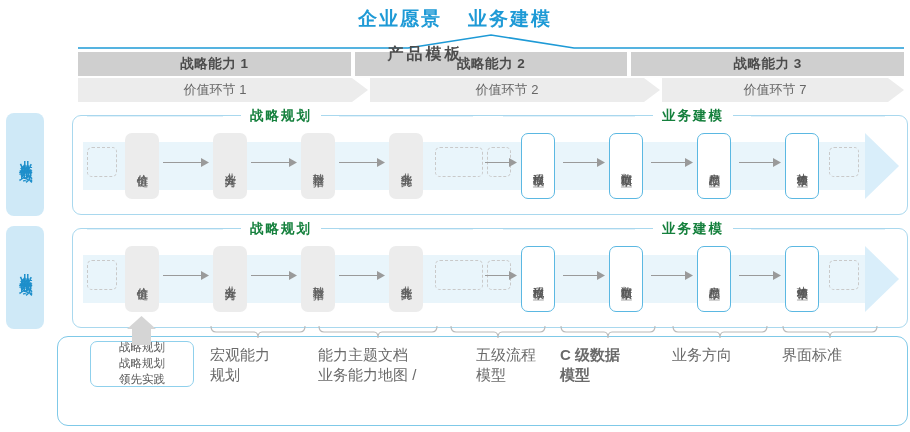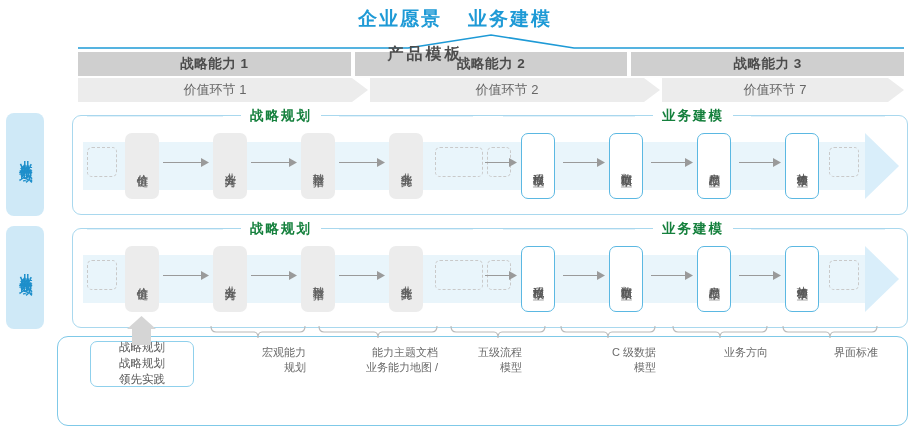--- a/index.html
+++ b/index.html
@@ -73,21 +73,21 @@
   .arrow .shaft{position:absolute;left:0;top:3.6px;height:1.8px;background:#9a9a9a;}
   .arrow .head{position:absolute;top:0;width:8px;height:9px;background:#9a9a9a;
     clip-path:polygon(0 0,100% 50%,0 100%);}
 
   
   #outer-frame{position:absolute;left:57px;top:336px;width:851px;height:90px;
     border:1.4px solid #7fc9e8;border-radius:11px;box-sizing:border-box;}
   #tool-support{position:absolute;left:0;top:44px;width:851px;text-align:center;
     font-size:16px;font-weight:bold;color:#4d4d4d;letter-spacing:3px;}
 
-  .tool-label{position:absolute;text-align:right;font-size:11px;color:#6a6a6a;
+  .tool-label{position:absolute;text-align:left;font-size:15px;color:#6a6a6a;
     line-height:1.35;}
   .brace{position:absolute;}
   #strategy-box{position:absolute;border:1.2px solid #8fd0ec;border-radius:7px;
     background:#fff;text-align:center;font-size:11.5px;color:#5a5a5a;line-height:1.38;
     display:flex;align-items:center;justify-content:center;box-sizing:border-box;}
   .up-arrow{position:absolute;width:19px;background:#d5d5d5;}
   .up-arrow-head{position:absolute;width:29px;height:13px;background:#d5d5d5;
     clip-path:polygon(50% 0,100% 100%,0 100%);}
 </style>
 </head>
@@ -278,28 +278,28 @@
 <svg class="brace" viewBox="0 0 120 14" preserveAspectRatio="none" style="left: 318px; top: 325px; width: 120px; height: 14px;">
     <path d="M1,1 Q1,7 6,7 L56,7 Q60,7 60,13 Q60,7 64,7 L114,7 Q119,7 119,1" fill="none" stroke="#b9b9b9" stroke-width="1.1"></path>
   </svg>
 <div class="tool-label" style="left: 318px; top: 345px; width: 120px;">
     <div>能力主题文档</div>
     <div>业务能力地图 /</div>
   </div>
 <svg class="brace" viewBox="0 0 96 14" preserveAspectRatio="none" style="left: 450px; top: 325px; width: 96px; height: 14px;">
     <path d="M1,1 Q1,7 6,7 L44,7 Q48,7 48,13 Q48,7 52,7 L90,7 Q95,7 95,1" fill="none" stroke="#b9b9b9" stroke-width="1.1"></path>
   </svg>
-<div class="tool-label" style="left: 426px; top: 345px; width: 96px;">
+<div class="tool-label" style="left: 476px; top: 345px; width: 96px;">
     <div>五级流程</div>
     <div>模型</div>
   </div>
 <svg class="brace" viewBox="0 0 96 14" preserveAspectRatio="none" style="left: 560px; top: 325px; width: 96px; height: 14px;">
     <path d="M1,1 Q1,7 6,7 L44,7 Q48,7 48,13 Q48,7 52,7 L90,7 Q95,7 95,1" fill="none" stroke="#b9b9b9" stroke-width="1.1"></path>
   </svg>
-<div class="tool-label" style="left: 560px; top: 345px; width: 96px;">
+<div class="tool-label" style="left: 560px; top: 345px; width: 96px; font-weight: bold;">
     <div>C 级数据</div>
     <div>模型</div>
   </div>
 <svg class="brace" viewBox="0 0 96 14" preserveAspectRatio="none" style="left: 672px; top: 325px; width: 96px; height: 14px;">
     <path d="M1,1 Q1,7 6,7 L44,7 Q48,7 48,13 Q48,7 52,7 L90,7 Q95,7 95,1" fill="none" stroke="#b9b9b9" stroke-width="1.1"></path>
   </svg>
 <div class="tool-label" style="left: 672px; top: 345px; width: 96px;">
     <div>业务方向</div>
   </div>
 <svg class="brace" viewBox="0 0 96 14" preserveAspectRatio="none" style="left: 782px; top: 325px; width: 96px; height: 14px;">

